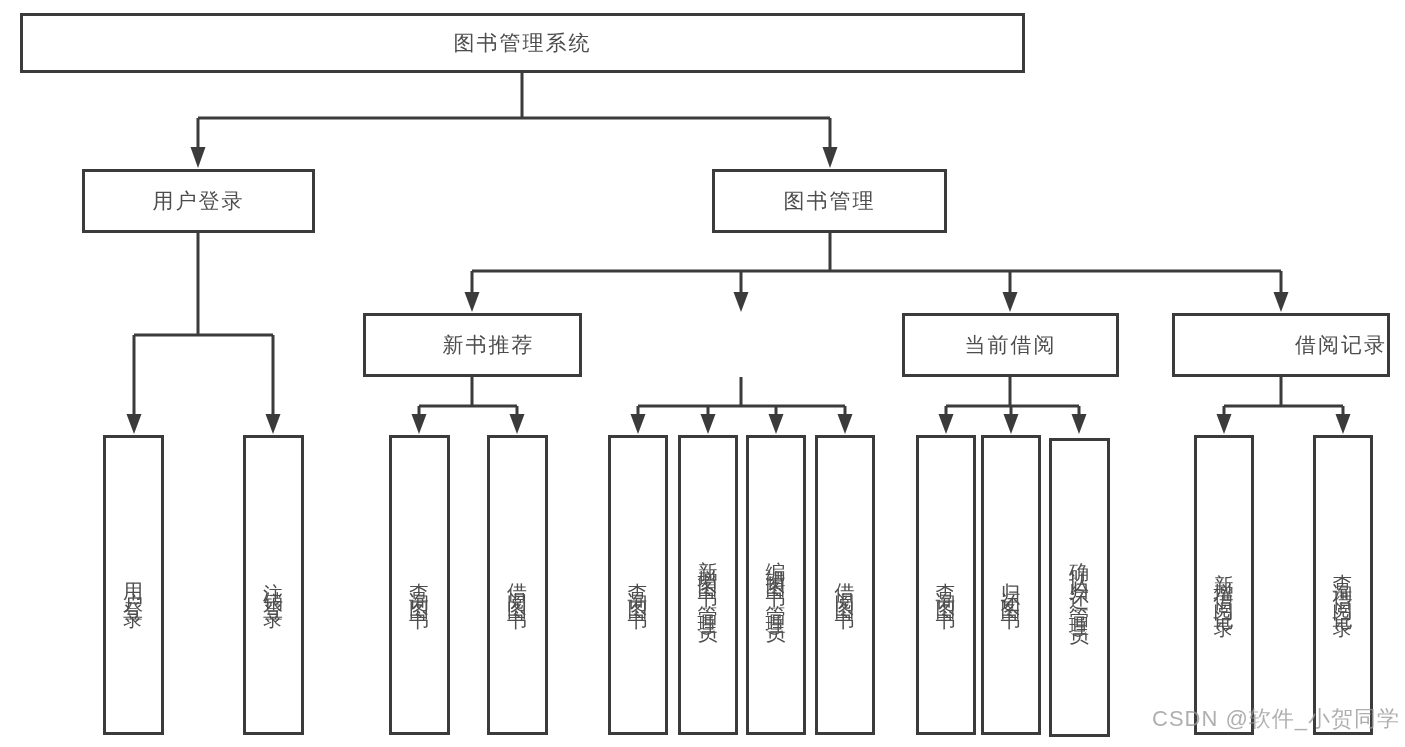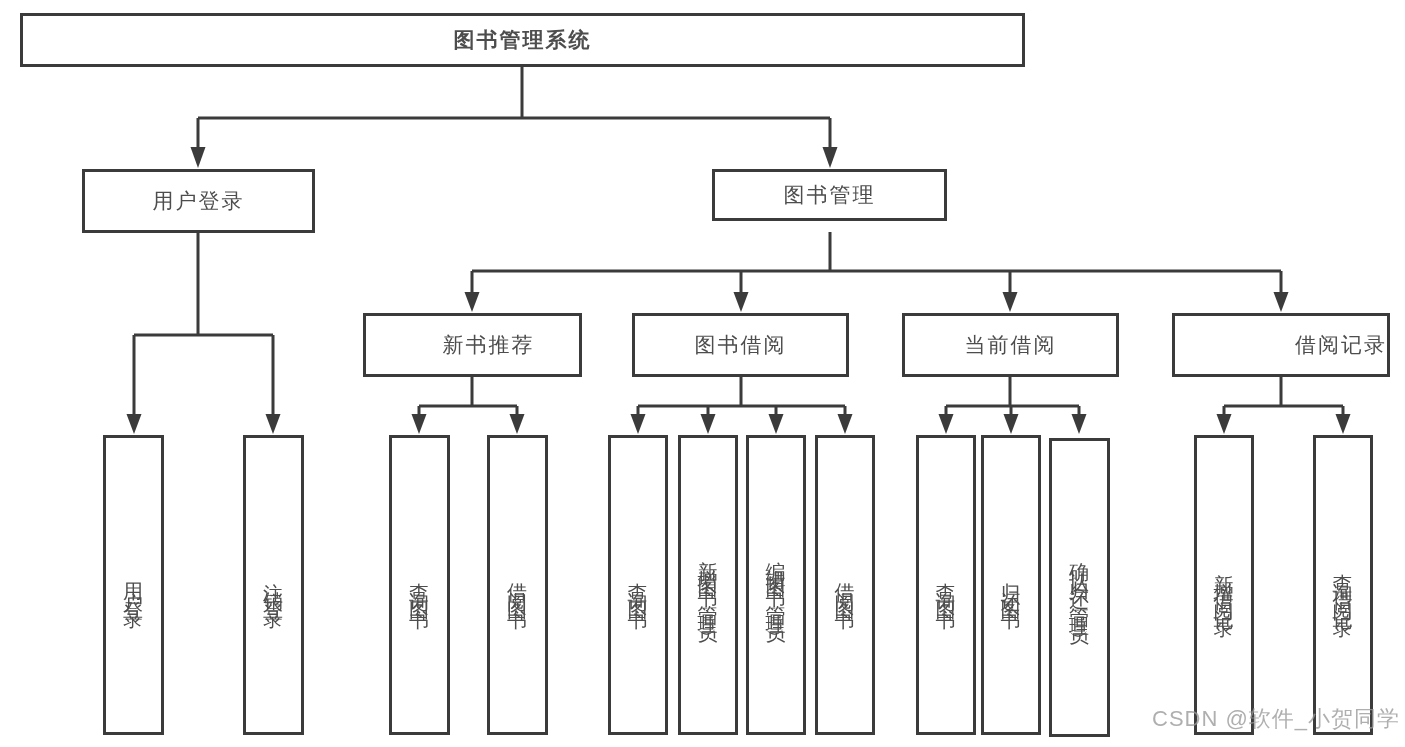--- a/index.html
+++ b/index.html
@@ -100,36 +100,33 @@
 
       <polygon points="938.5,414 953.5,414 946,434"></polygon>
       <polygon points="1003.5,414 1018.5,414 1011,434"></polygon>
       <polygon points="1071.5,414 1086.5,414 1079,434"></polygon>
 
       <polygon points="1216.5,414 1231.5,414 1224,434"></polygon>
       <polygon points="1335.5,414 1350.5,414 1343,434"></polygon>
     </g>
   </svg>
 
-  <div class="node hbox" style="left:20px; top:13px; width:1005px; height:54px;font-weight:bold;">
+  <div class="node hbox" style="left:20px; top:13px; width:1005px; height:60px;">
     <span>图书管理系统</span>
   </div>
 
   <div class="node hbox" style="left:82px; top:169px; width:233px; height:64px;">
     <span>用户登录</span>
   </div>
-  <div class="node hbox" style="left:712px; top:169px; width:235px; height:52px;">
+  <div class="node hbox" style="left:712px; top:169px; width:235px; height:64px;">
     <span>图书管理</span>
   </div>
 
   <div class="node hbox" style="left:363px; top:313px; width:219px; height:64px;padding-left:32px;">
     <span>新书推荐</span>
-  </div>
-  <div class="node hbox" style="left:632px; top:313px; width:217px; height:64px;">
-    <span>图书借阅</span>
   </div>
   <div class="node hbox" style="left:902px; top:313px; width:217px; height:64px;">
     <span>当前借阅</span>
   </div>
   <div class="node hbox" style="left:1172px; top:313px; width:218px; height:64px;justify-content:flex-end;">
     <span>借阅记录</span>
   </div>
 
   <div class="node vbox" style="left:103px; top:435px; width:61px; height:300px;">
     <span class="vtext">用户登录</span>

